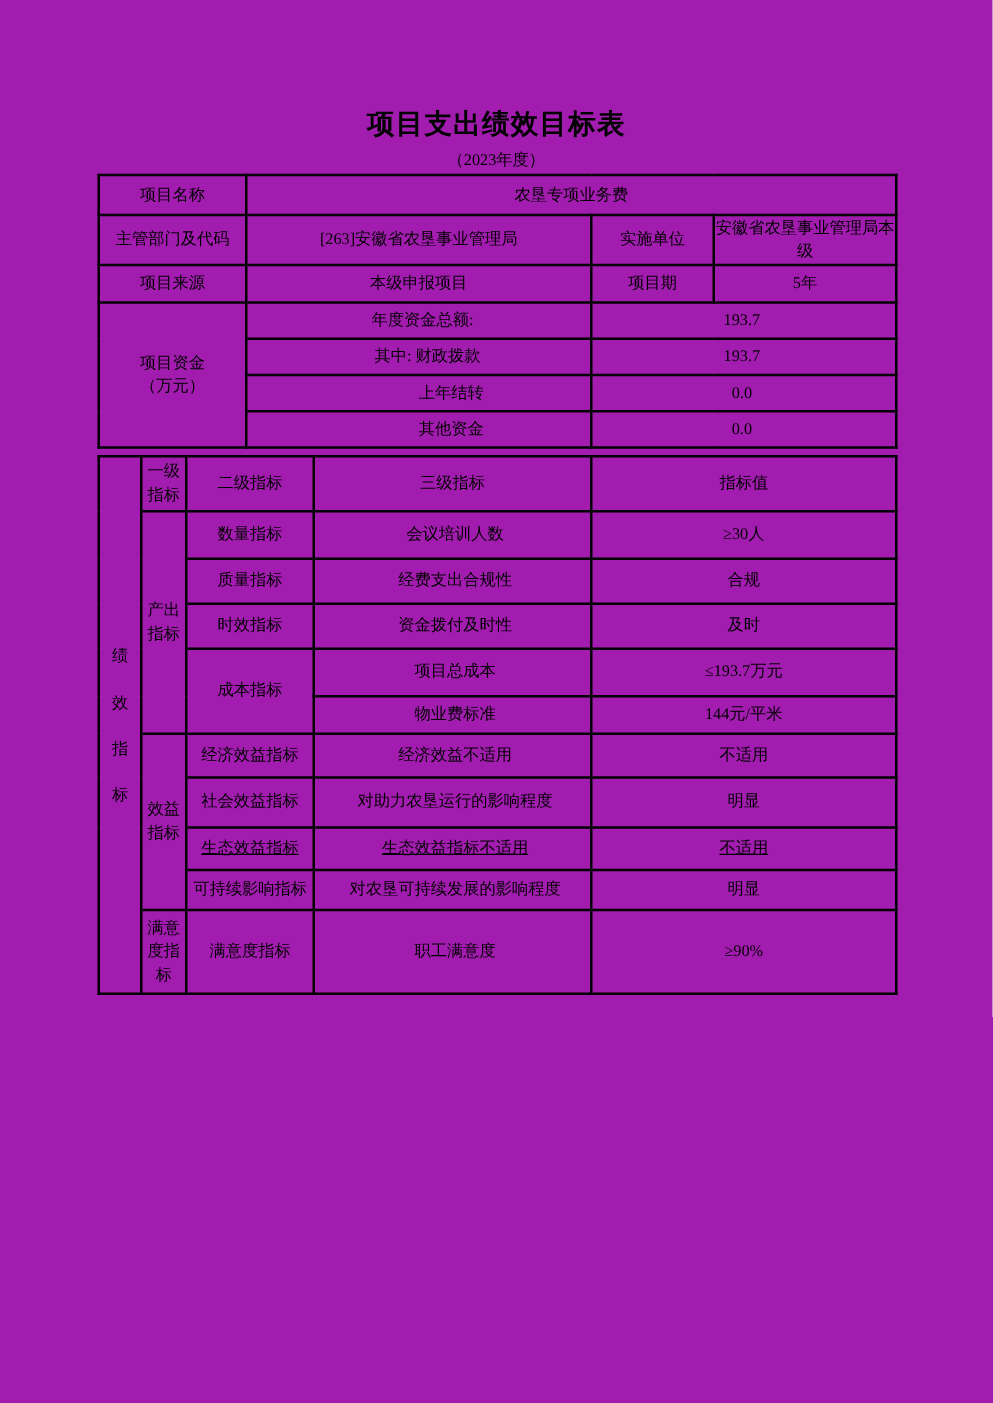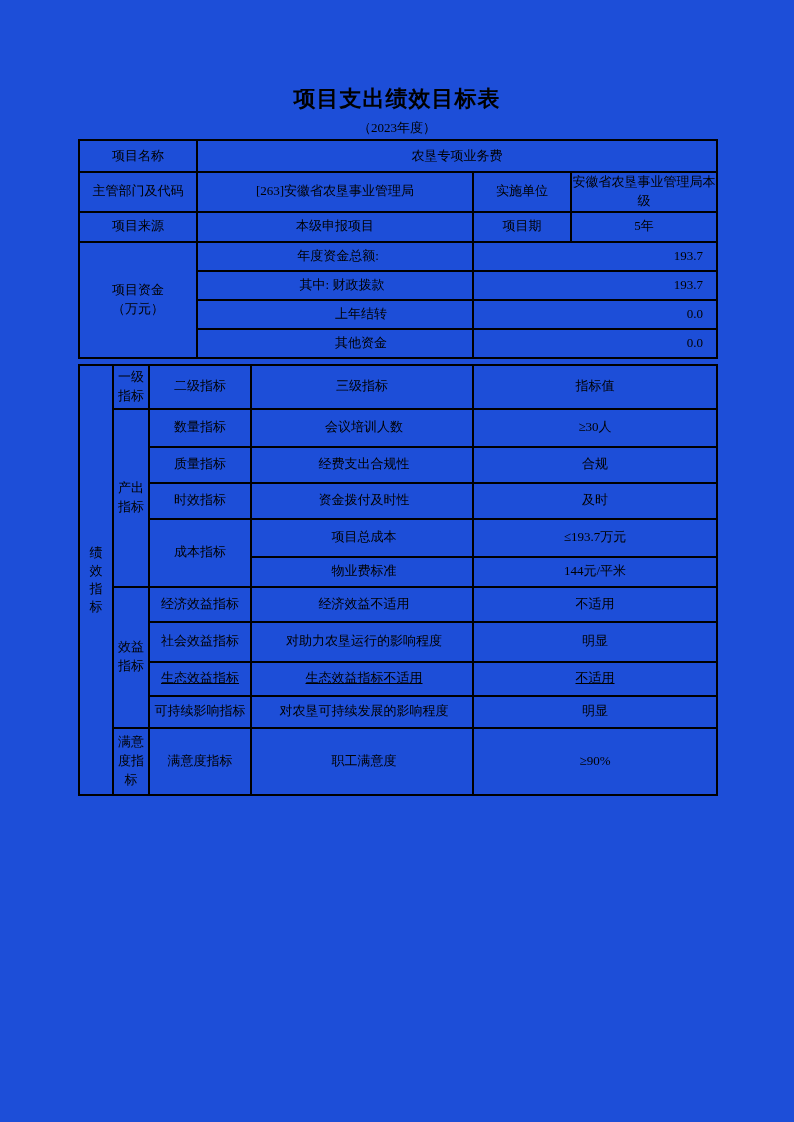--- a/index.html
+++ b/index.html
@@ -1,20 +1,20 @@
 <!DOCTYPE html>
 <html><head>
 <meta charset="utf-8">
 <style>
   html,body { margin:0; padding:0; background:#e8e8e8; }
   .page {
     position:relative;
     width:794px; height:1122px;
     margin:0 auto;
-    background:#1d4ed8;
+    background:#a21caf;
     color:#000;
     font-family:"Liberation Serif","DejaVu Serif",serif;
   }
   .doc-title {
     position:absolute; top:84px; left:0; width:100%;
     text-align:center;
     font-size:22px; font-weight:bold;
     letter-spacing:1px;
   }
   .doc-subtitle {
@@ -32,27 +32,27 @@
   td {
     border:2px solid #000;
     font-size:13px;
     padding:0;
     text-align:center;
     vertical-align:middle;
     overflow:hidden;
     line-height:1.45;
   }
   .left   { text-align:center; }
-  .right  { text-align:right; padding-right:13px; }
+  .right  { padding-right:3px; }
   .padL4  { padding-left:4px; }
   .ind0   { padding-left:6px; }
   .ind1   { padding-left:14px; }
   .ind2   { padding-left:52px; }
   .wrap2  { word-break:break-all; padding:0 3px; }
-  .vert   { width:14px; margin:0 auto; word-break:break-all; line-height:18px; text-align:center; }
+  .vert   { width:14px; margin:0 auto; word-break:break-all; line-height:37px; text-align:center; }
   .goaltxt{ padding:0 8px; }
   
   .rh30 td{ height:30px; } .rh28 td{ height:28px; } .rh27 td{ height:27px; }
   .rh81 td{ height:81px; } .rh42 td{ height:42px; } .rh36 td{ height:36px; }
   .rh34 td{ height:34px; } .rh33 td{ height:33px; } .rh38 td{ height:38px; }
   .rh32 td{ height:32px;text-decoration:underline; } .rh65 td{ height:65px; }
 </style>
 </head>
 <body>
 

